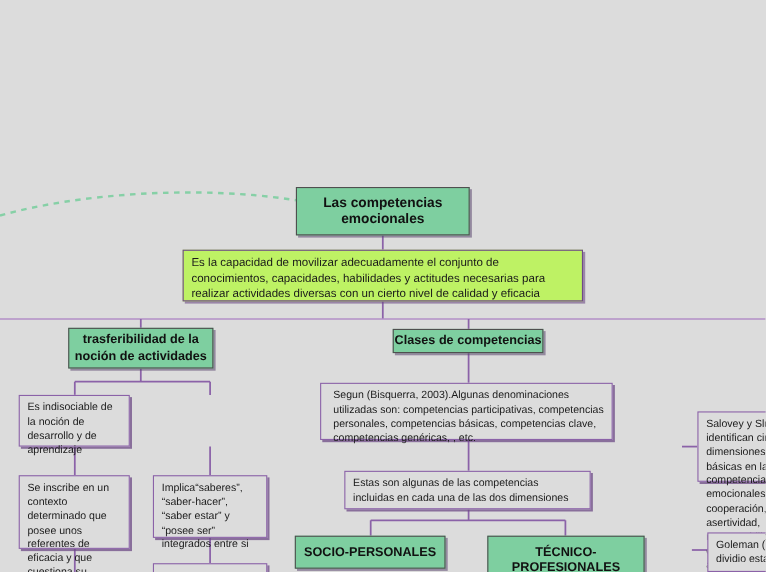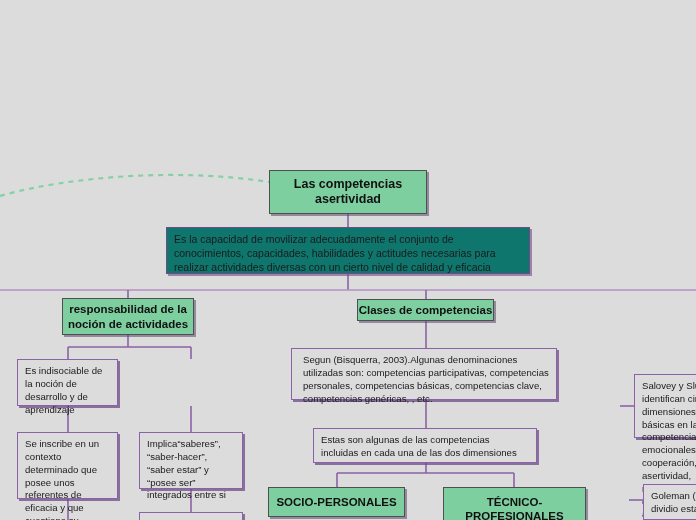--- a/index.html
+++ b/index.html
@@ -26,21 +26,21 @@
     font-family:Liberation Sans, sans-serif;
     font-weight:bold;
     color:#111;
     text-align:center;
     display:flex;align-items:center;justify-content:center;
   }
   .green .txt{line-height:1.22;display:block;}
 
   
   .purple{
-    background:#0f766e;
+    background:#bef264;
     border:1px solid #6f4b86;
     color:#1a1a1a;
     text-align:left;
     box-shadow:2px 2px 0 rgba(110,75,134,.6);
   }
   
   .plain{
     background:#dcdcdc;
     border:1px solid #8b62a8;
     color:#1a1a1a;
@@ -107,29 +107,29 @@
     <line x1="426" y1="463" x2="426" y2="473" stroke="#8b62a8" stroke-width="1.6"></line>
     <line x1="337" y1="473" x2="514" y2="473" stroke="#8b62a8" stroke-width="1.6"></line>
     <line x1="337" y1="473" x2="337" y2="487" stroke="#8b62a8" stroke-width="1.6"></line>
     <line x1="514" y1="473" x2="514" y2="487" stroke="#8b62a8" stroke-width="1.6"></line>
 
     <line x1="634" y1="406" x2="620" y2="406" stroke="#8b62a8" stroke-width="1.6"></line>
     <line x1="643" y1="500" x2="629" y2="500" stroke="#8b62a8" stroke-width="1.6"></line>
   </svg>
 
   <div class="node green n-root">
-    <span class="txt"><span>Las competencias</span><br><span>asertividad</span></span>
+    <span class="txt"><span>Las competencias</span><br><span>emocionales</span></span>
   </div>
 
   <div class="node purple n-def pad t11">
     <span>Es la capacidad de movilizar adecuadamente el conjunto de conocimientos, capacidades, habilidades y actitudes necesarias para realizar actividades diversas con un cierto nivel de calidad y eficacia</span>
   </div>
 
   <div class="node green n-carac">
-    <span class="txt"><span>responsabilidad de la</span><br><span>noción de actividades</span></span>
+    <span class="txt"><span>trasferibilidad de la</span><br><span>noción de actividades</span></span>
   </div>
 
   <div class="node plain n-l1 pad t10">
     <span>Es indisociable de la noción de desarrollo y de aprendizaje</span>
   </div>
 
   <div class="node green n-clases">
     <span class="txt">Clases de competencias</span>
   </div>
   <div class="node plain n-l3 pad t10">

